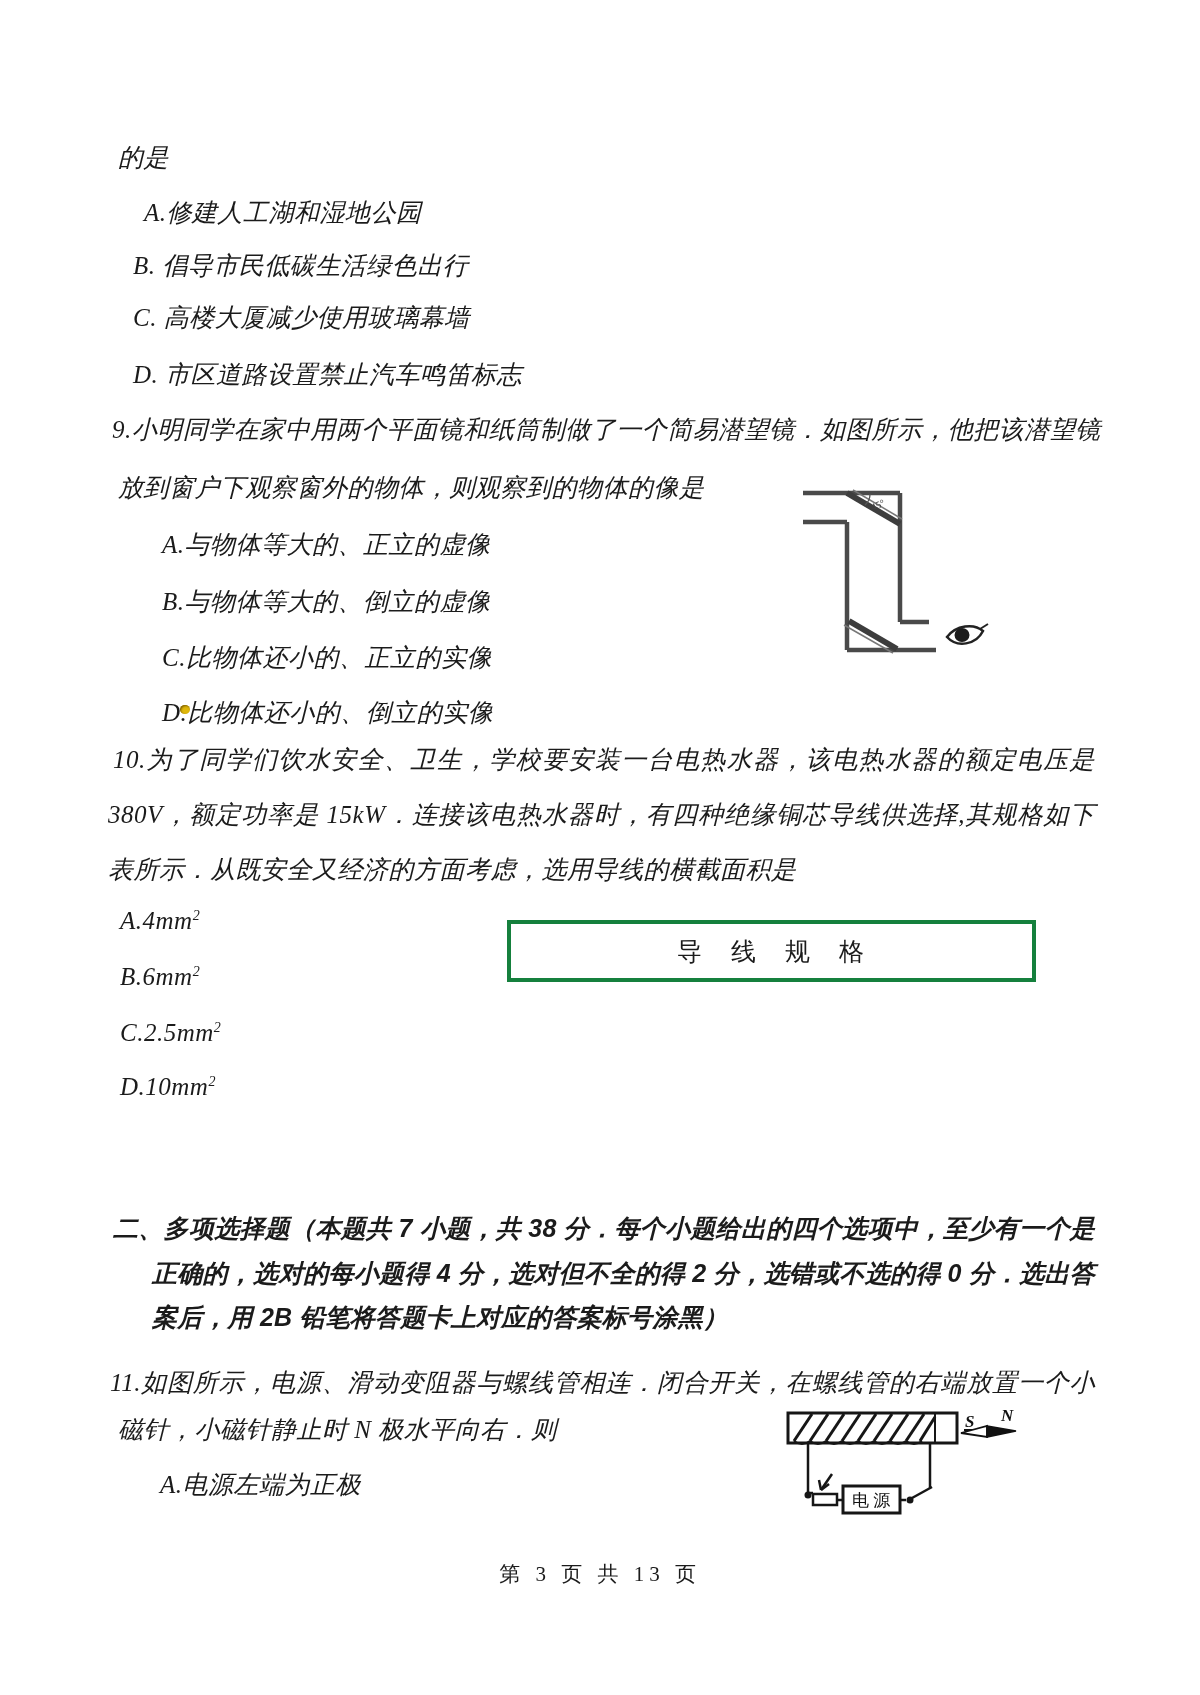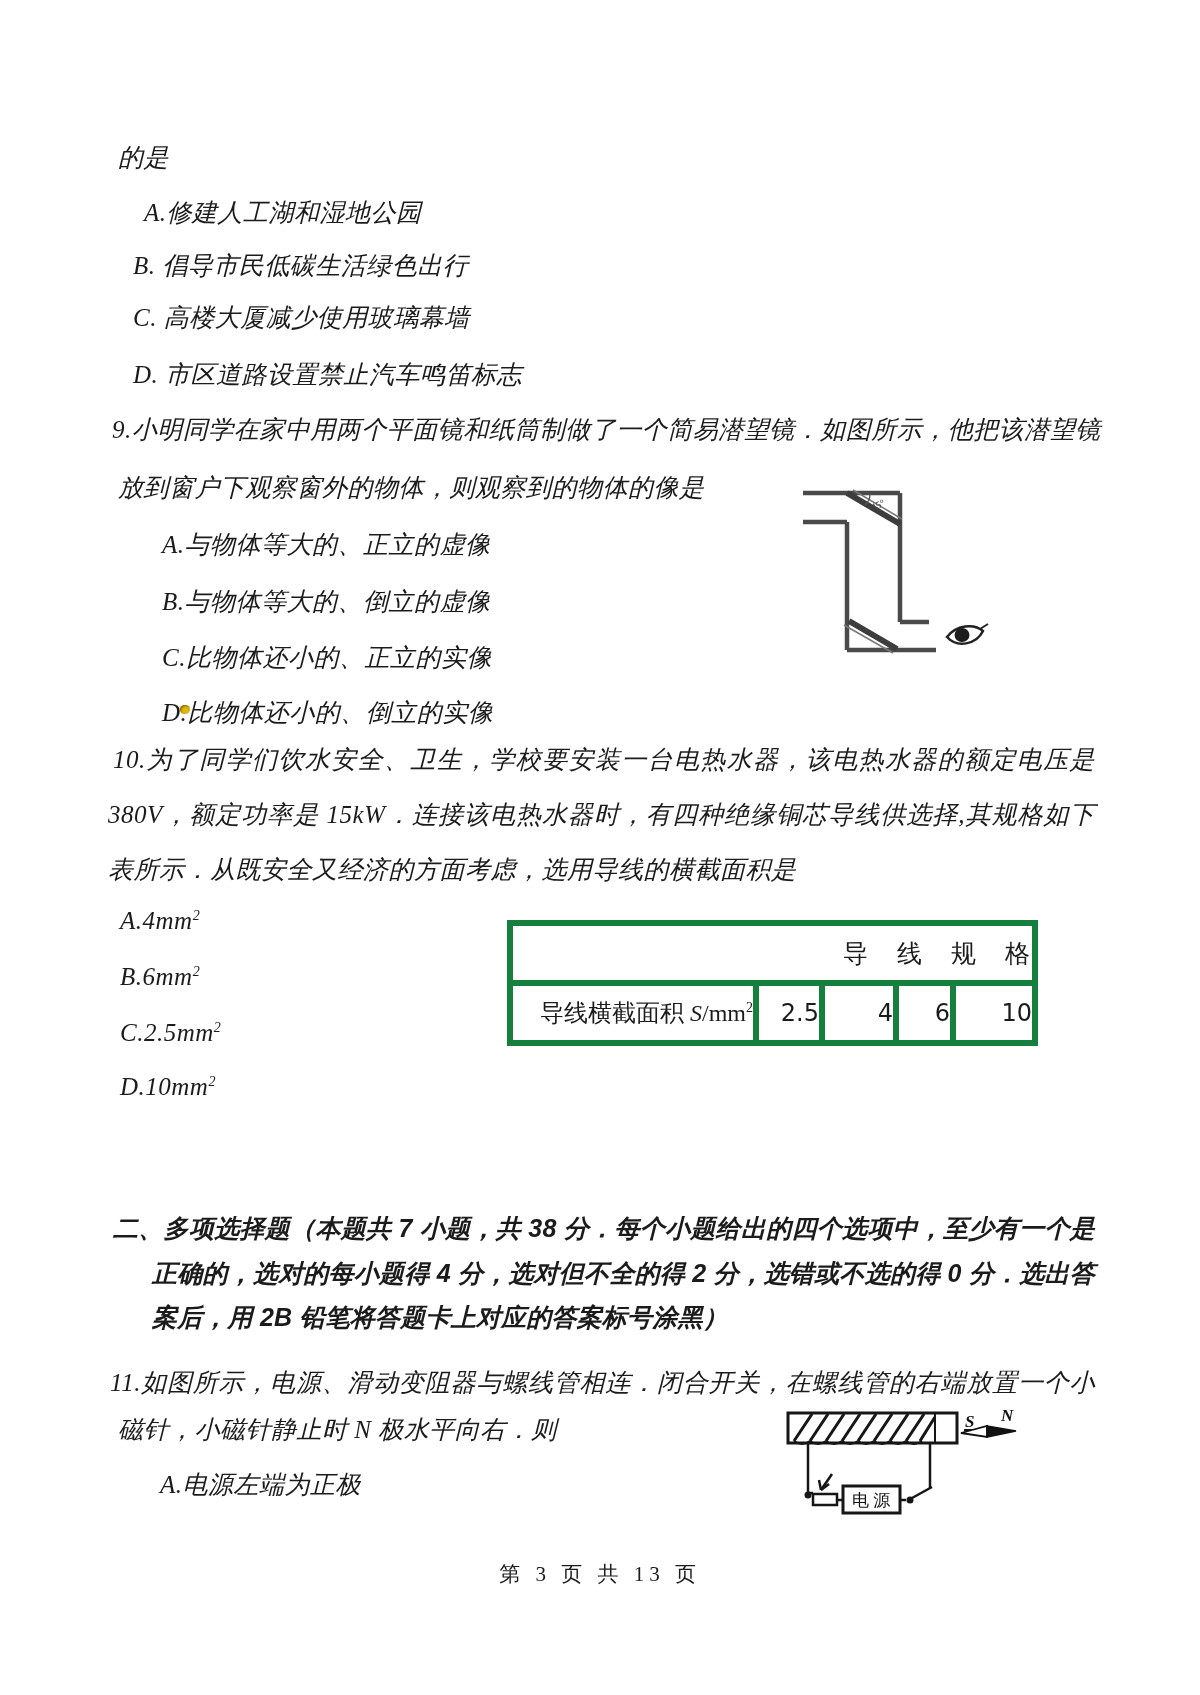--- a/index.html
+++ b/index.html
@@ -9,21 +9,21 @@
     overflow:hidden;
   }
   .line{position:absolute;font-size:25px;line-height:1.2;letter-spacing:0.5px;white-space:pre;font-style:italic;}
   .just{text-align:justify;text-align-last:justify;}
   .bold{font-weight:bold;font-family:"Liberation Sans","DejaVu Sans",sans-serif;letter-spacing:0.2px;}
   sup{font-size:14px;vertical-align:super;line-height:0;}
   .opt-sup{font-size:14px;position:relative;top:-9px;}
   
   .wire-table{position:absolute;left:507px;top:920px;}
   .wire-table table{border-collapse:collapse;table-layout:fixed;}
-  .wire-table td{border:6px solid #15803d;text-align:right;vertical-align:middle;
+  .wire-table td{border:4px solid #15803d;text-align:center;vertical-align:middle;
     font-size:24px;padding:0;overflow:hidden;}
   .wire-table .t-head td{height:54px;font-size:25px;letter-spacing:2px;}
   .wire-table .t-row td{height:54px;}
   .t-num{font-family:"DejaVu Sans","Liberation Sans",sans-serif;font-size:23px;}
   .t-label i{font-family:"Liberation Serif",serif;font-style:italic;}
   .fig{position:absolute;}
   .mark{position:absolute;left:180px;top:705px;width:10px;height:9px;
     background:#dfb70a;border-radius:50%;box-shadow:inset 1px 1px 2px #7a5c00;}
   .footer{position:absolute;left:0;top:1560px;width:1200px;text-align:center;
     font-size:21px;letter-spacing:5px;}
@@ -89,27 +89,20 @@
           <col style="width:246px">
           <col style="width:66px">
           <col style="width:74px">
           <col style="width:57px">
           <col style="width:82px">
         </colgroup>
       <tbody>
           <tr class="t-head">
         <td colspan="5">导　线　规　格</td>
       </tr>
-      <tr class="t-row">
-        <td class="t-label"><span>导线横截面积 </span><i>S</i><span>/mm</span><sup>2</sup></td>
-        <td class="t-num">2.5</td>
-        <td class="t-num">4</td>
-        <td class="t-num">6</td>
-        <td class="t-num">10</td>
-      </tr>
     </tbody>
       </table>
   </div>
 
   <div class="line bold just" style="left:113px;top:1213px;width:982px;">二、多项选择题（本题共 7 小题，共 38 分．每个小题给出的四个选项中，至少有一个是</div>
   <div class="line bold just" style="left:152px;top:1258px;width:943px;">正确的，选对的每小题得 4 分，选对但不全的得 2 分，选错或不选的得 0 分．选出答</div>
   <div class="line bold" style="left:152px;top:1302px;">案后，用 2B 铅笔将答题卡上对应的答案标号涂黑）</div>
 
   <div class="line just" style="left:110px;top:1368px;width:985px;">11.如图所示，电源、滑动变阻器与螺线管相连．闭合开关，在螺线管的右端放置一个小</div>
   <div class="line" style="left:118px;top:1415px;">磁针，小磁针静止时 N 极水平向右．则</div>

